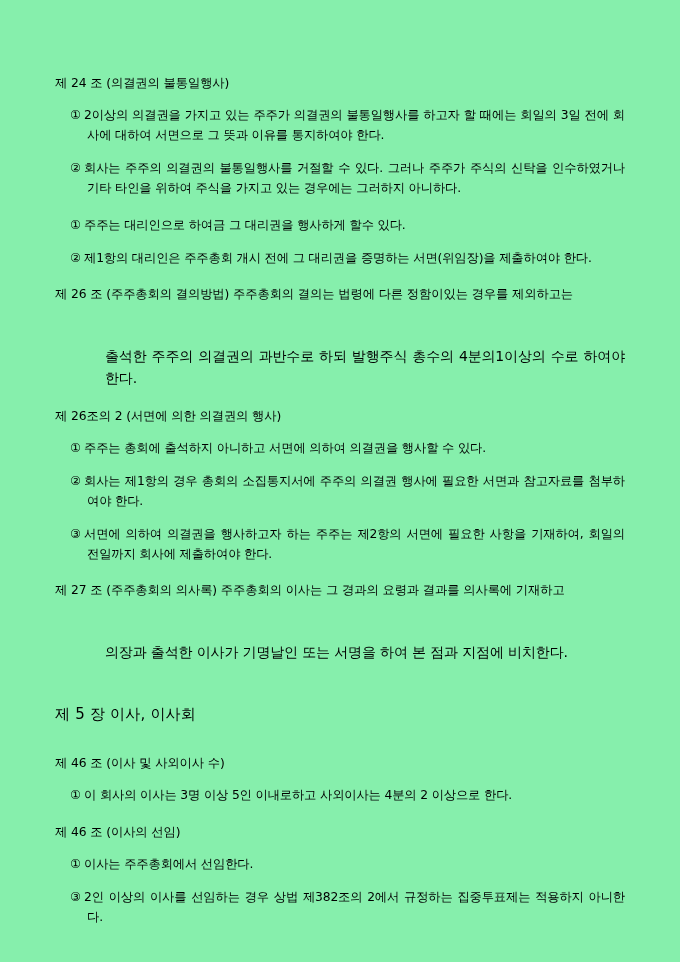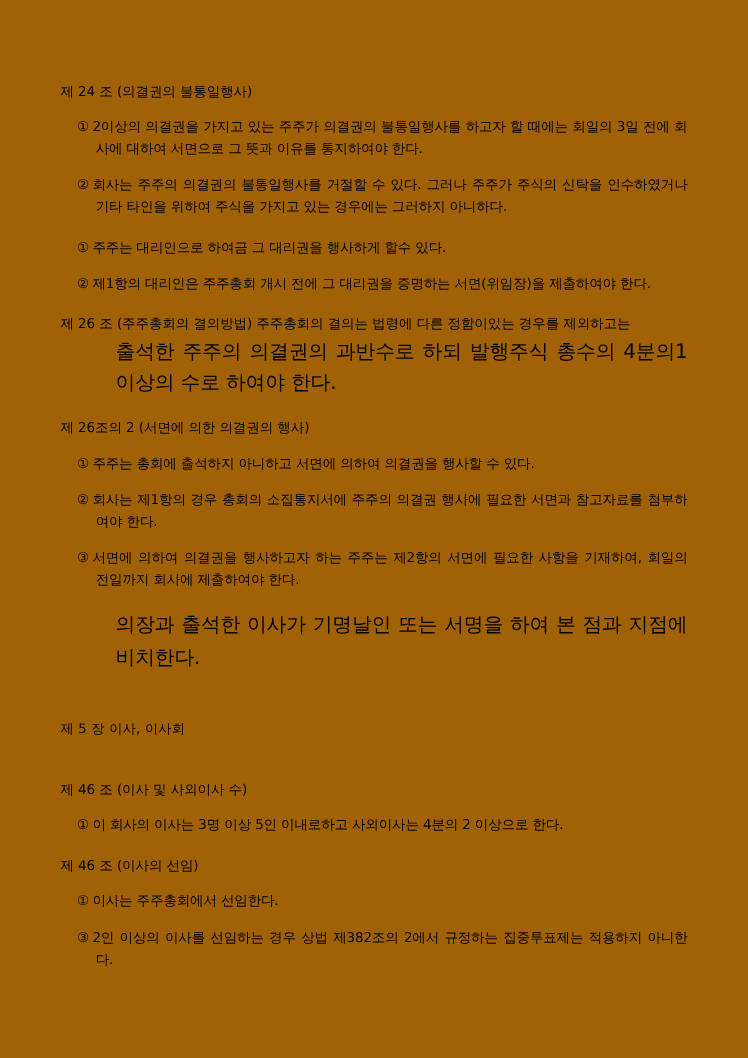--- a/index.html
+++ b/index.html
@@ -11,21 +11,21 @@
     width: 680px;
     height: 962px;
     font-family: "DejaVu Sans", "Liberation Sans", sans-serif;
     color: #000000;
     overflow: hidden;
   }
   .page {
     position: relative;
     width: 680px;
     height: 962px;
-    background: #a16207;
+    background: #86efac;
     padding: 0;
     box-sizing: border-box;
   }
   .content {
     position: absolute;
     left: 55px;
     top: 74px;
     width: 570px;
   }
   .article {
@@ -46,32 +46,33 @@
     letter-spacing: -0.15px;
     text-align: justify;
     text-justify: inter-character;
   }
   .clause .mark {
     display: inline-block;
     width: 14px;
     text-indent: 0;
   }
   .inline-body {
-    font-size: 18px;
+    font-size: 14px;
     line-height: 1.62;
     padding-left: 50px;
     letter-spacing: -0.15px;
     text-align: justify;
     text-justify: inter-character;
+    margin-top: 40px;
   }
   .chapter {
-    font-size: 12px;
+    font-size: 15px;
     line-height: 1.55;
     margin-top: 40px;
-    margin-bottom: 38px;
+    margin-bottom: 28px;
     letter-spacing: 0.2px;
   }
 </style>
 </head>
 <body>
 
 <div class="page">
   <div class="content">
 
     <div class="article">
@@ -91,20 +92,21 @@
     </div>
 
     <div class="article">
       <div class="art-head">제 26조의 2 (서면에 의한 의결권의 행사)</div>
       <div class="clause"><span class="mark">①</span><span>주주는 총회에 출석하지 아니하고 서면에 의하여 의결권을 행사할 수 있다.</span></div>
       <div class="clause"><span class="mark">②</span><span>회사는 제1항의 경우 총회의 소집통지서에 주주의 의결권 행사에 필요한 서면과 참고자료를 첨부하여야 한다.</span></div>
       <div class="clause"><span class="mark">③</span><span>서면에 의하여 의결권을 행사하고자 하는 주주는 제2항의 서면에 필요한 사항을 기재하여, 회일의 전일까지 회사에 제출하여야 한다.</span></div>
     </div>
 
     <div class="article">
+      <div class="art-head">제 27 조 (주주총회의 의사록) 주주총회의 이사는 그 경과의 요령과 결과를 의사록에 기재하고</div>
       <div class="inline-body">의장과 출석한 이사가 기명날인 또는 서명을 하여 본 점과 지점에 비치한다.</div>
     </div>
 
     <div class="chapter">제 5 장  이사, 이사회</div>
 
     <div class="article">
       <div class="art-head">제 46 조 (이사 및 사외이사 수)</div>
       <div class="clause"><span class="mark">①</span><span>이 회사의 이사는 3명 이상 5인 이내로하고 사외이사는 4분의 2 이상으로 한다.</span></div>
     </div>
 

